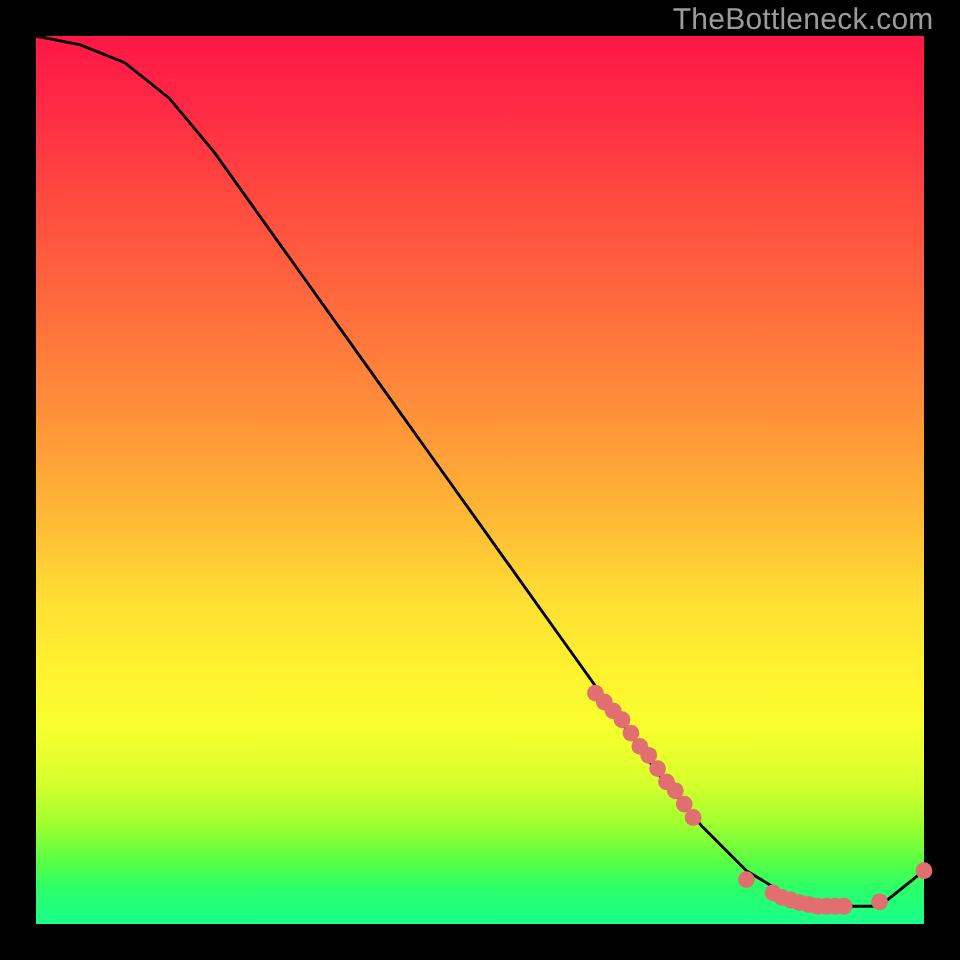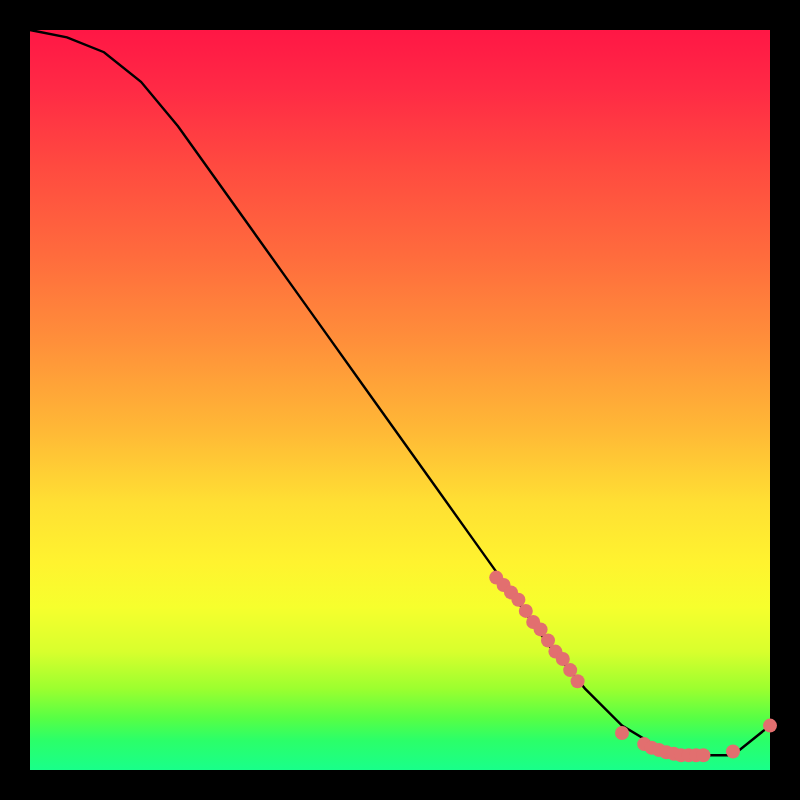--- a/index.html
+++ b/index.html
@@ -58,20 +58,21 @@
     left: 0;
     width: 740px;
     height: 740px;
     overflow: visible;
   }
 </style>
 </head>
 <body>
 
 <div class="frame">
+  <div class="watermark">TheBottleneck.com</div>
   <div class="plot">
     <svg class="curve" viewBox="0 0 740 740">
       <path id="curve-path" fill="none" stroke="#000000" stroke-width="2.4" d="M0.0 0.0 L37.0 7.4 L74.0 22.2 L111.0 51.8 L148.0 96.2 L185.0 148.0 L222.0 199.8 L259.0 251.6 L296.0 303.4 L333.0 355.2 L370.0 407.0 L407.0 458.8 L444.0 510.6 L481.0 562.4 L518.0 614.2 L555.0 658.6 L592.0 695.6 L629.0 717.8 L666.0 725.2 L703.0 725.2 L740.0 695.6"></path>
       <g id="markers">
           <circle cx="466.2" cy="547.6" r="7" fill="#e26f6f"></circle>
           <circle cx="473.6" cy="555.0" r="7" fill="#e26f6f"></circle>
           <circle cx="481.0" cy="562.4" r="7" fill="#e26f6f"></circle>
           <circle cx="488.4" cy="569.8" r="7" fill="#e26f6f"></circle>
           <circle cx="495.8" cy="580.9" r="7" fill="#e26f6f"></circle>
           <circle cx="503.2" cy="592.0" r="7" fill="#e26f6f"></circle>

